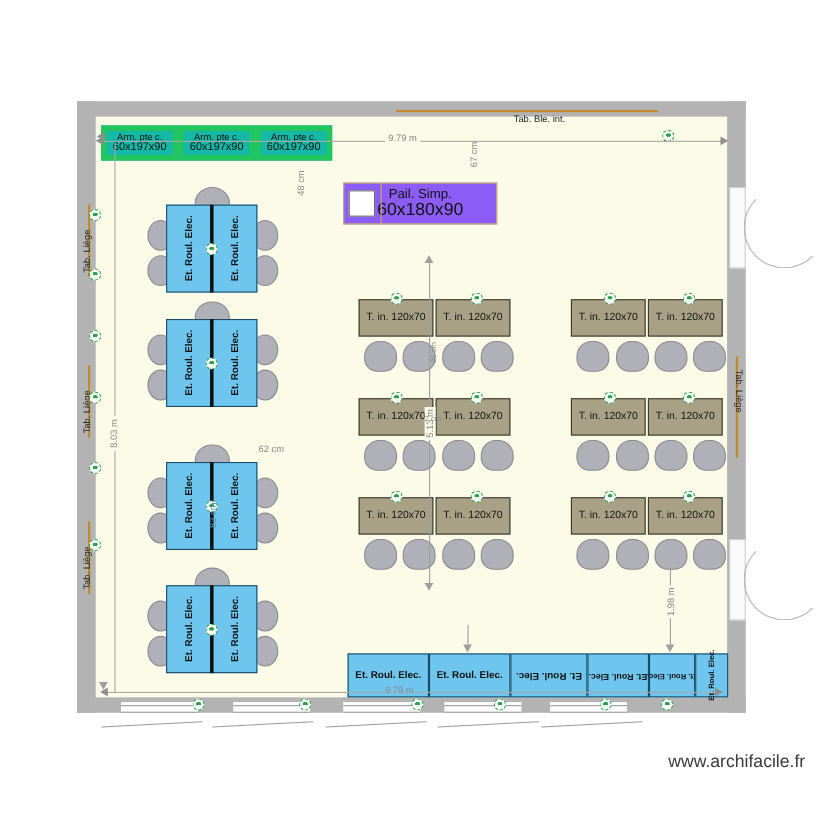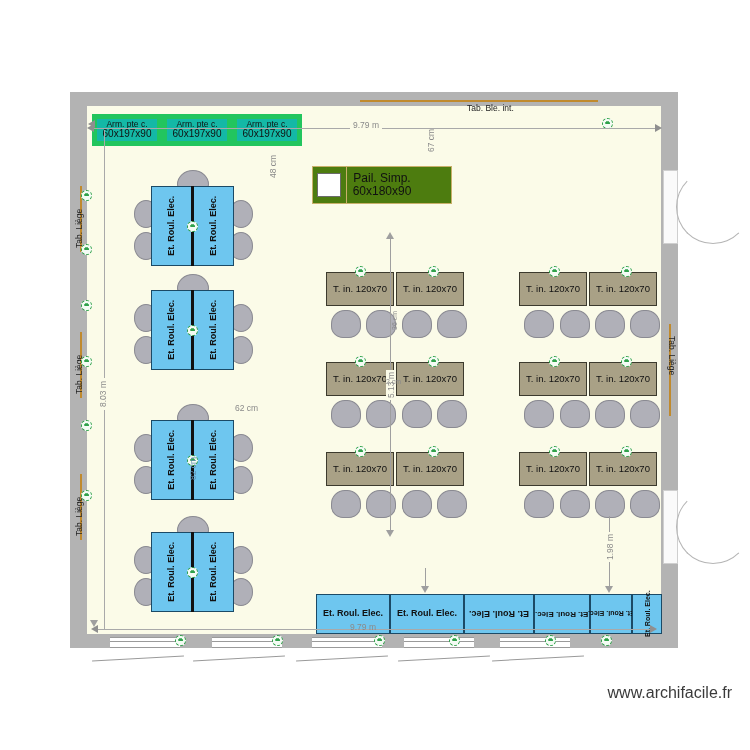--- a/index.html
+++ b/index.html
@@ -13,21 +13,21 @@
   
   .floor{position:absolute;background:#fbfbe8;}
 
   
   .fx{position:absolute;box-sizing:border-box;display:flex;align-items:center;justify-content:center;
       text-align:center;line-height:1.05;}
 
   .desk-blue{background:#6ec6ef;border:1px solid #1b4a66;color:#111;font-size:9px;font-weight:bold;}
   .table-tan{background:#a9a186;border:1.5px solid #3c3a2d;color:#111;font-size:9.5px;}
   .cab-green{background:#14b8a6;border:5px solid #22c55e;color:#111;font-size:9px;}
-  .pail-yellow{background:#4d7c0f;border:1.5px solid #c9b06a;color:#111;}
+  .pail-yellow{background:#8b5cf6;border:1.5px solid #c9b06a;color:#111;}
   .pail-green{background:#33dd55;border:1.5px solid #111;color:#111;font-size:10px;font-weight:bold;}
 
   .rot90{transform:rotate(-90deg);white-space:nowrap;}
   .rot180{transform:rotate(180deg);white-space:nowrap;}
 
   
   .chair{position:absolute;background:#b0b0b8;border:1px solid #8a8a92;border-radius:46% 46% 40% 40%/50% 50% 42% 42%;}
   .chair.side{border-radius:50%;}
 
   
@@ -123,21 +123,21 @@
     <span style="font-size:8.5px;">Arm. pte c.</span>
     <span style="font-size:10px;">60x197x90</span>
   </div>
   <div class="fx cab-green" style="left:232px;top:114px;width:70px;height:32px;flex-direction:column;">
     <span style="font-size:8.5px;">Arm. pte c.</span>
     <span style="font-size:10px;">60x197x90</span>
   </div>
 
   <div class="fx pail-yellow" style="left:312px;top:166px;width:140px;height:38px;flex-direction:column;">
     <span style="font-size:12px;">Pail. Simp.</span>
-    <span style="font-size:12px;">60x180x90</span>
+    <span style="font-size:16px;">60x180x90</span>
   </div>
   <div style="position:absolute;left:317px;top:173px;width:22px;height:22px;background:#fff;border:1.5px solid #6b6b6b;"></div>
   <div style="position:absolute;left:346px;top:166px;width:1px;height:38px;background:#c9b06a;"></div>
 
 
   <div class="chair" style="left:177px;top:170px;width:30px;height:16px;border-radius:50% 50% 10% 10%/80% 80% 20% 20%;"></div>
   <div class="chair side" style="left:134px;top:200px;width:22px;height:26px;"></div>
   <div class="chair side" style="left:134px;top:232px;width:22px;height:26px;"></div>
   <div class="chair side" style="left:229px;top:200px;width:22px;height:26px;"></div>
   <div class="chair side" style="left:229px;top:232px;width:22px;height:26px;"></div>

